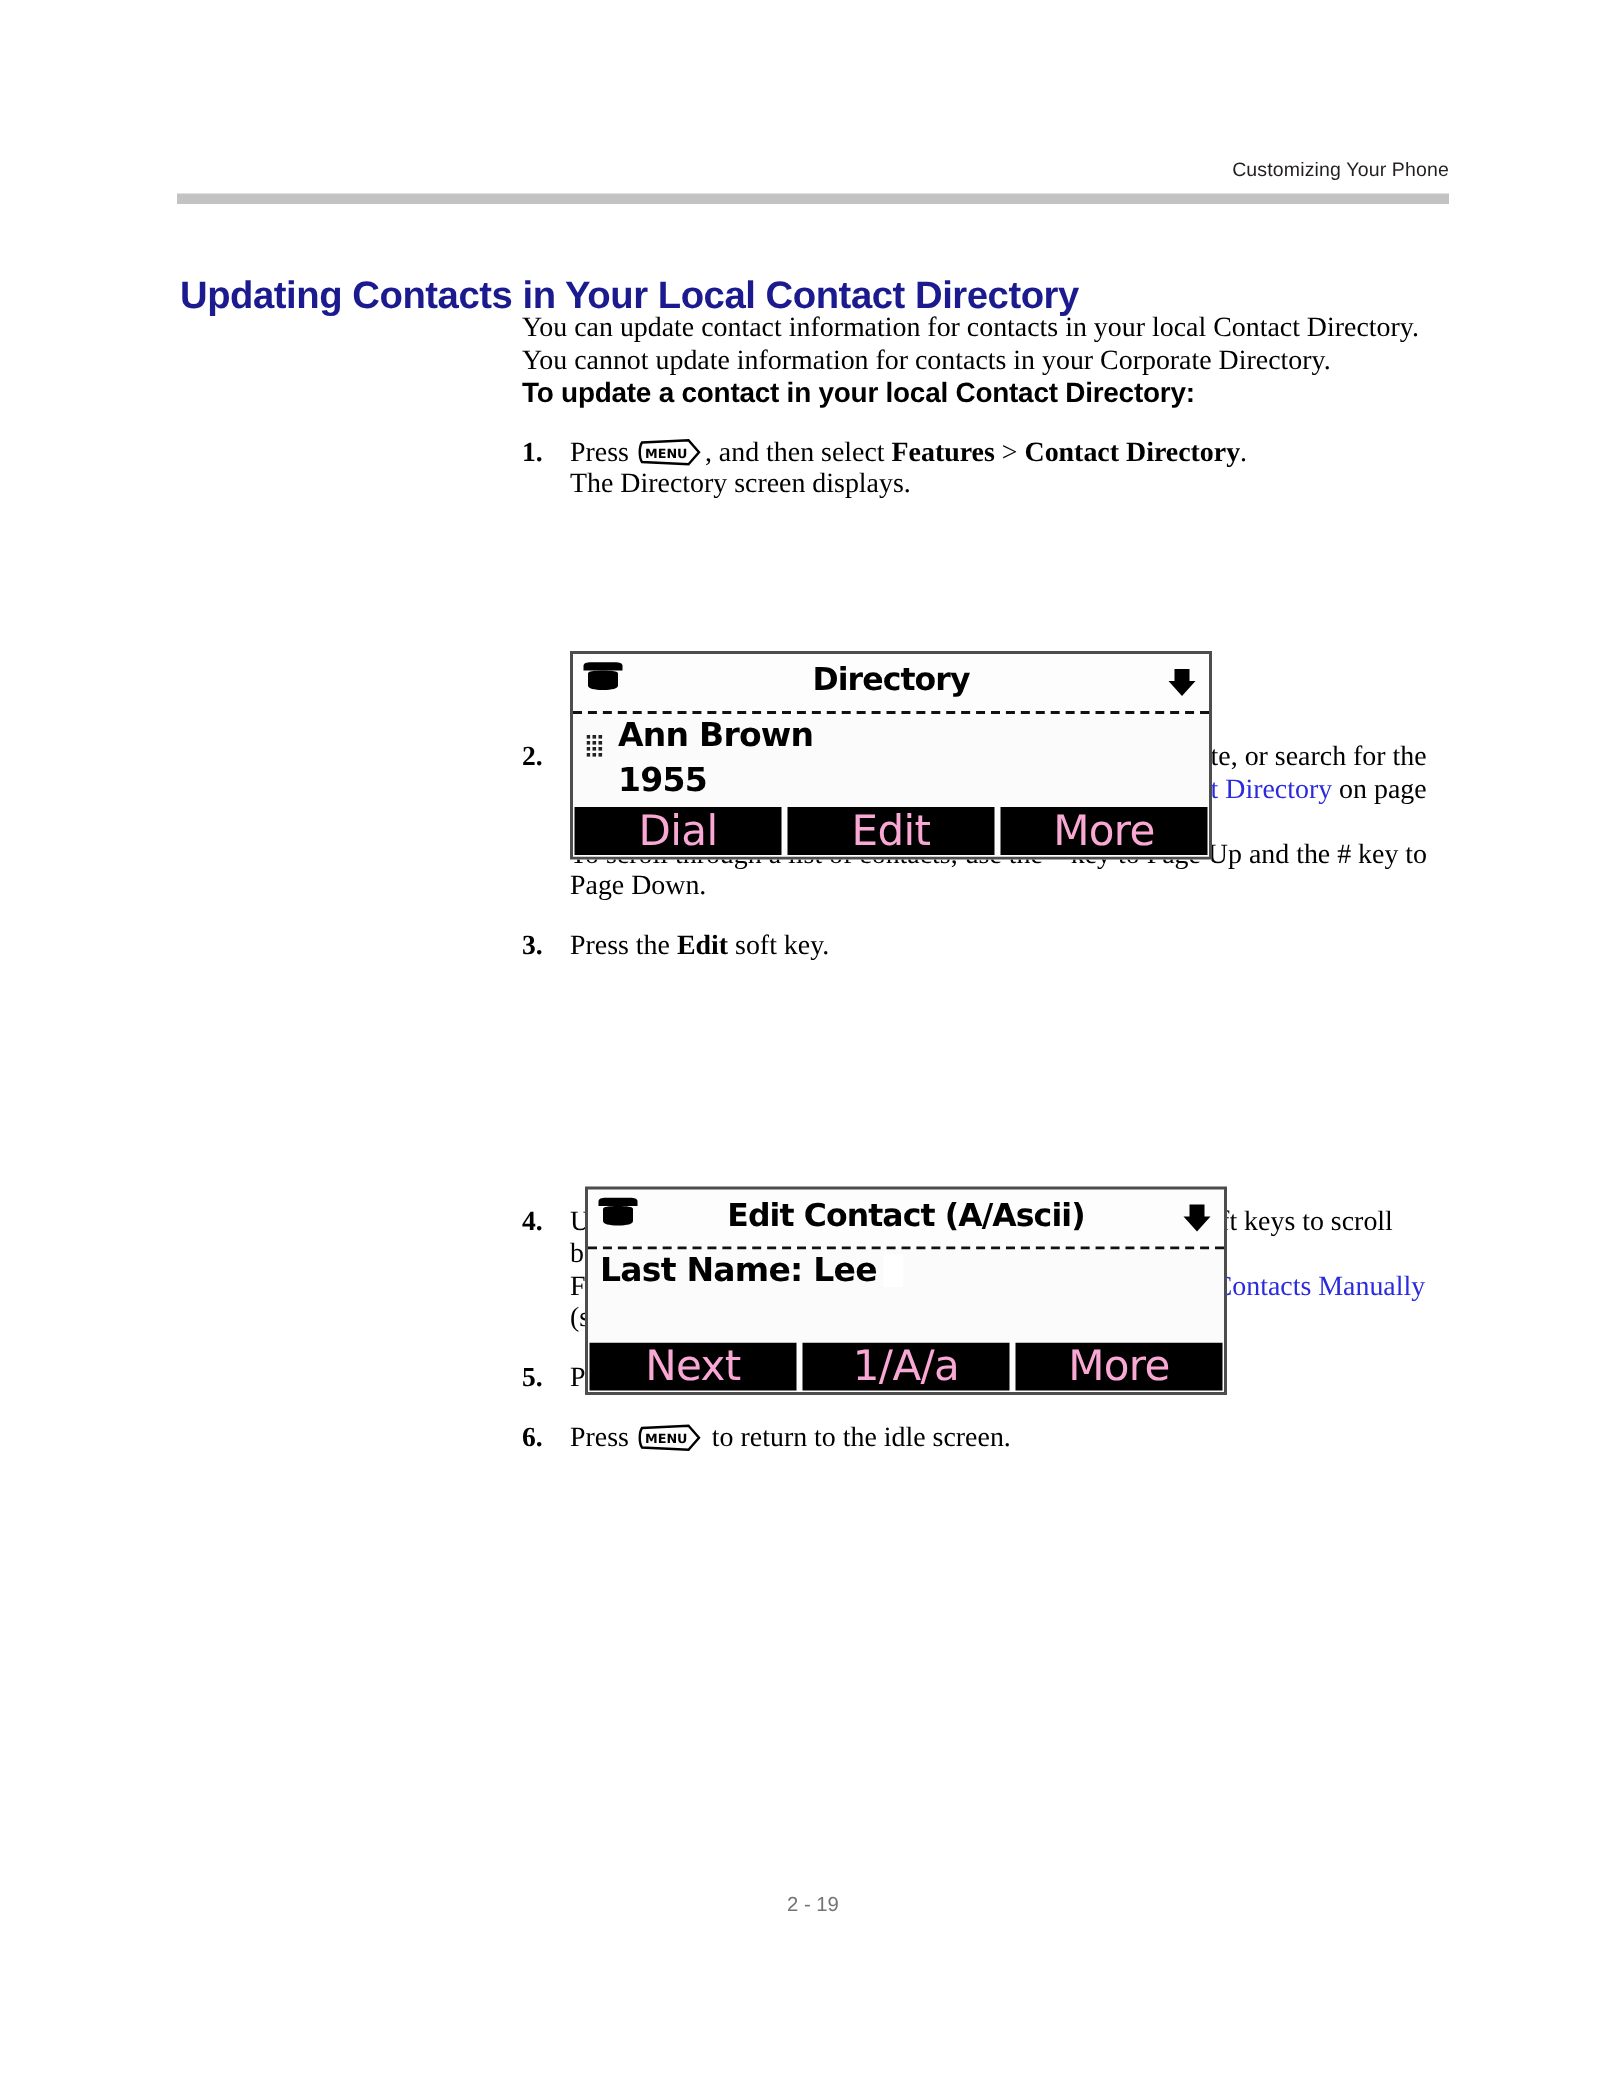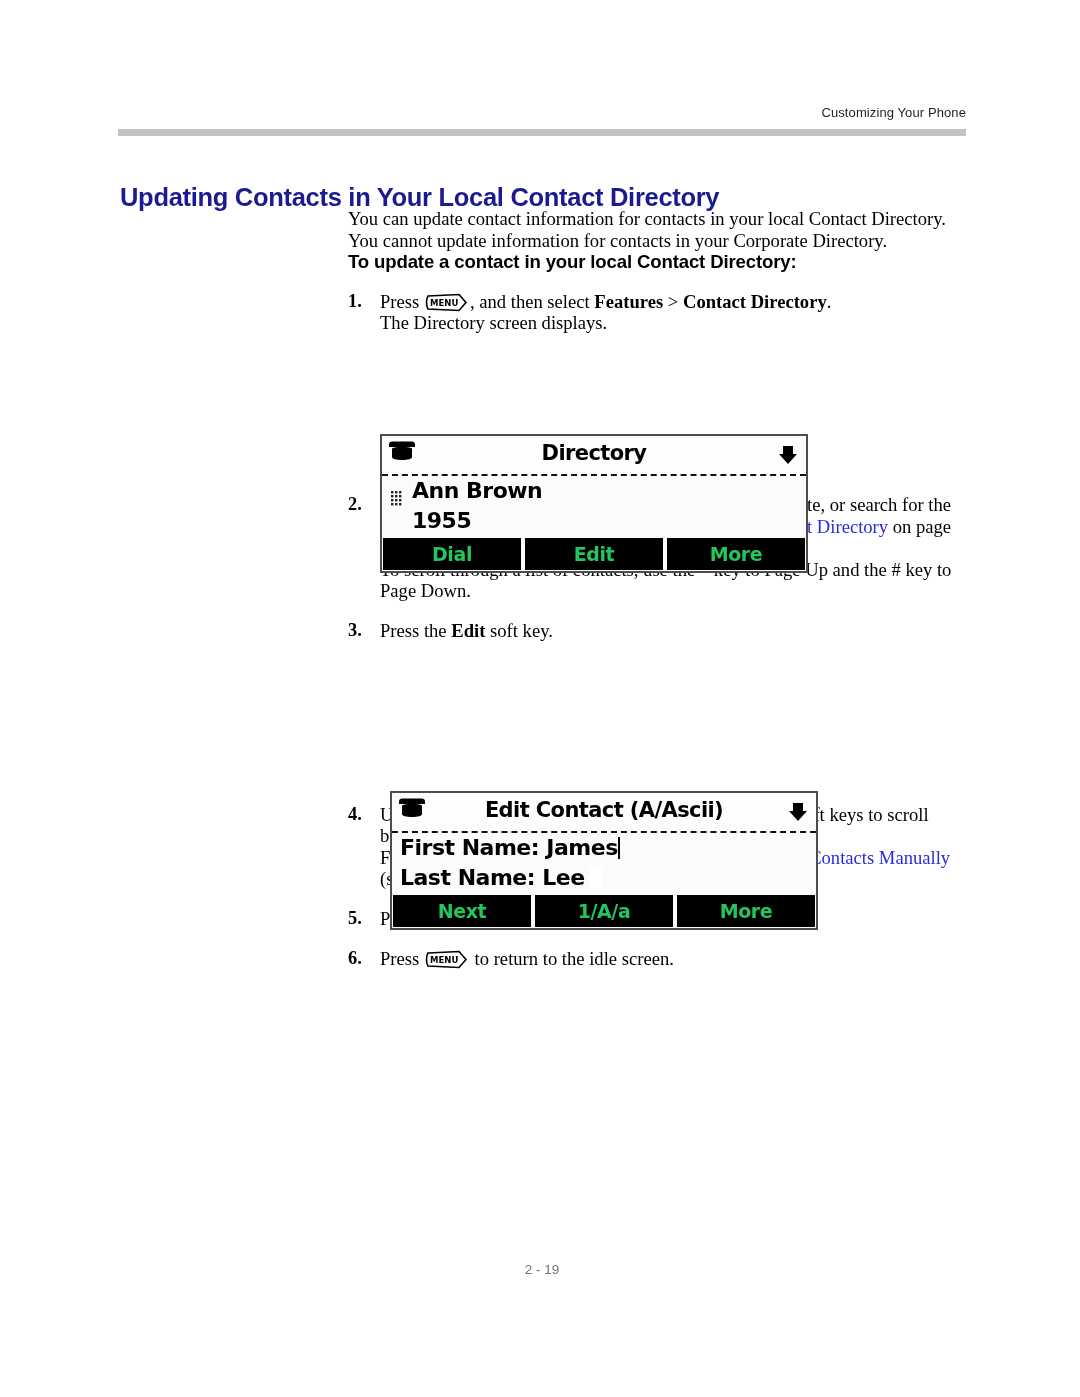--- a/index.html
+++ b/index.html
@@ -201,23 +201,23 @@
   .softkeys {
     display: flex;
     height: 32px;
     gap: 4px;
     padding: 0 1px 1px 1px;
     background: #fdfdfd;
   }
   .softkey {
     flex: 1;
     background: #000000;
-    color: #22c55e;
-    font-size: 19px;
-    font-weight: bold;
+    color: #f9a8d4;
+    font-size: 28px;
+    font-weight: normal;
     letter-spacing: -0.4px;
     display: flex;
     align-items: center;
     justify-content: center;
     font-family: "DejaVu Sans", sans-serif;
     line-height: 1;
   }
 
   
   .page-footer {
@@ -362,23 +362,20 @@
     </span>
     <span class="lcd-title">Edit Contact (A/Ascii)</span>
     <span class="lcd-arrow">
       <svg width="20" height="22" viewBox="0 0 20 22">
           <path d="M5 2 L15 2 L15 10 L19 10 L10 20 L1 10 L5 10 Z" fill="#000"></path>
         </svg>
     </span>
   </div>
   <div class="lcd-rows">
     <div class="lcd-row">
-      <span>First Name: James</span><span class="caret"></span>
-    </div>
-    <div class="lcd-row">
       <span>Last Name: Lee</span><span class="block-cursor"></span>
     </div>
   </div>
   <div class="softkeys">
     <div class="softkey">Next</div>
     <div class="softkey">1/A/a</div>
     <div class="softkey">More</div>
   </div>
 </div>
 

